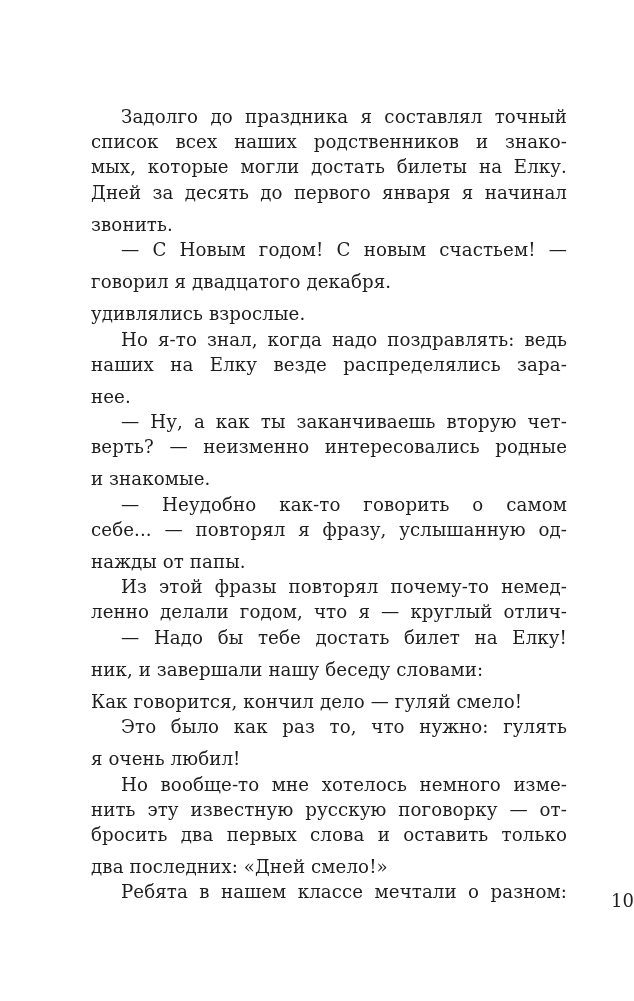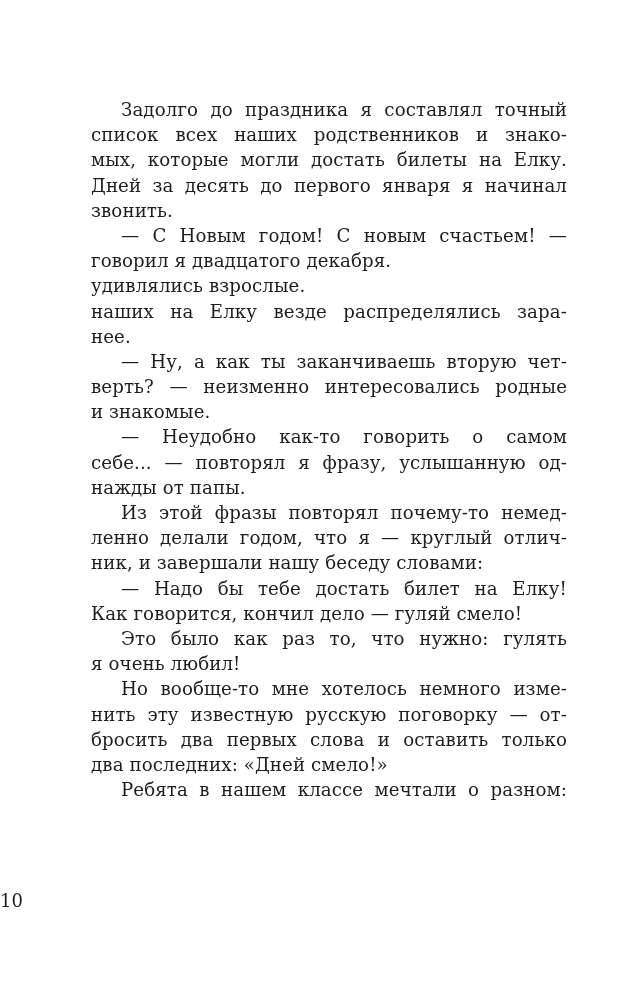--- a/index.html
+++ b/index.html
@@ -19,75 +19,77 @@
       position: absolute;
       left: 0;
       top: 0;
       width: 634px;
       height: 1001px;
       background: #ffffff;
     }
     .text-block {
       position: absolute;
       left: 91px;
-      top: 97px;
+      top: 104px;
       width: 476px;
     }
     .line {
       display: block;
       height: 25.2px;
       line-height: 25.2px;
       font-size: 18.2px;
       white-space: nowrap;
       text-align: justify;
       text-align-last: justify;
       letter-spacing: 0.1px;
       overflow: hidden;
     }
     .line.indent {
       padding-left: 30px;
     }
     .line.last {
       text-align-last: left;
+      margin-top: 7px;
     }
     .page-number {
       position: absolute;
       left: 0;
       width: 634px;
       top: 890px;
-      text-align: left;
+      text-align: right;
       font-size: 18px;
       line-height: 22px;
     }
   </style>
 </head>
 <body>
 
 <div class="page">
   <div class="text-block">
     <span class="line indent">Задолго до праздника я составлял точный</span>
     <span class="line">список всех наших родственников и знако-</span>
     <span class="line">мых, которые могли достать билеты на Елку.</span>
     <span class="line">Дней за десять до первого января я начинал</span>
     <span class="line last">звонить.</span>
     <span class="line indent">— С Новым годом! С новым счастьем! —</span>
     <span class="line last">говорил я двадцатого декабря.</span>
     <span class="line last">удивлялись взрослые.</span>
+    <span class="line indent">Но я-то знал, когда надо поздравлять: ведь</span>
     <span class="line">наших на Елку везде распределялись зара-</span>
     <span class="line last">нее.</span>
     <span class="line indent">— Ну, а как ты заканчиваешь вторую чет-</span>
     <span class="line">верть? — неизменно интересовались родные</span>
     <span class="line last">и знакомые.</span>
     <span class="line indent">— Неудобно как-то говорить о самом</span>
     <span class="line">себе... — повторял я фразу, услышанную од-</span>
     <span class="line last">нажды от папы.</span>
     <span class="line indent">Из этой фразы повторял почему-то немед-</span>
     <span class="line">ленно делали годом, что я — круглый отлич-</span>
+    <span class="line indent">— Надо бы тебе достать билет на Елку!</span>
     <span class="line last">ник, и завершали нашу беседу словами:</span>
-    <span class="line indent">— Надо бы тебе достать билет на Елку!</span>
     <span class="line last">Как говорится, кончил дело — гуляй смело!</span>
     <span class="line indent">Это было как раз то, что нужно: гулять</span>
     <span class="line last">я очень любил!</span>
     <span class="line indent">Но вообще-то мне хотелось немного изме-</span>
     <span class="line">нить эту известную русскую поговорку — от-</span>
     <span class="line">бросить два первых слова и оставить только</span>
     <span class="line last">два последних: «Дней смело!»</span>
     <span class="line indent">Ребята в нашем классе мечтали о разном:</span>
   </div>
   <div class="page-number">10</div>

